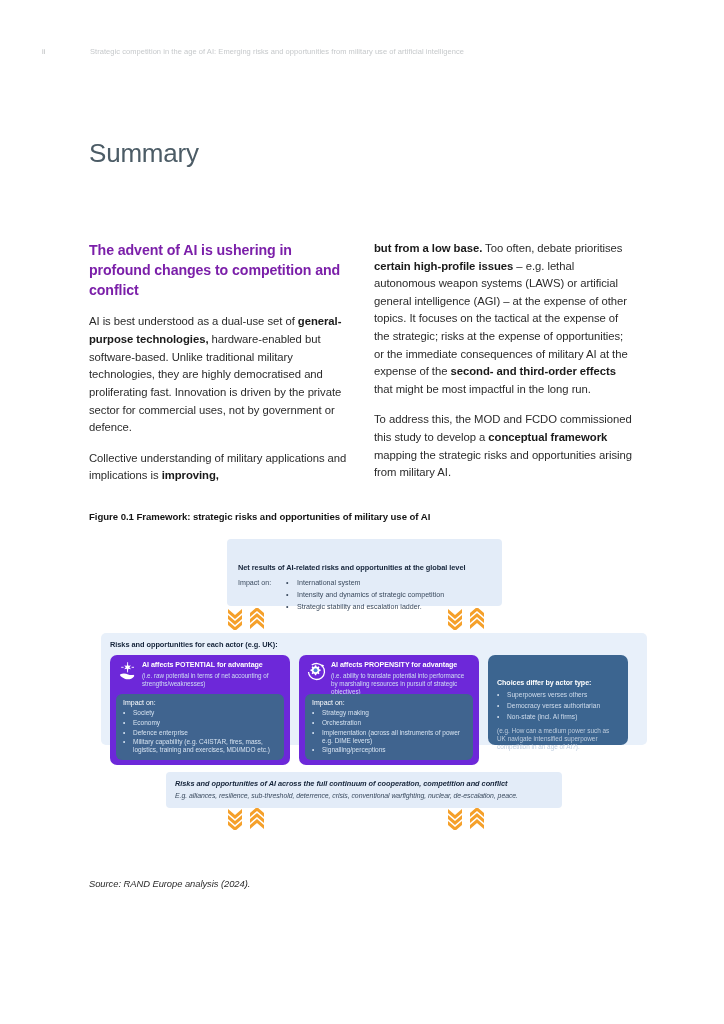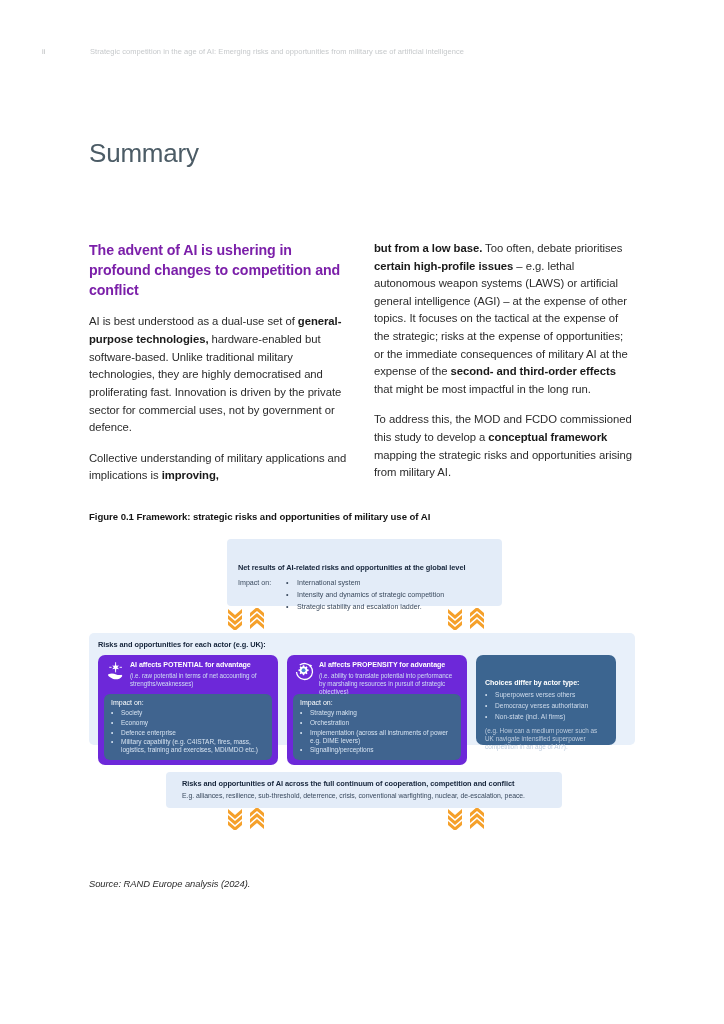--- a/index.html
+++ b/index.html
@@ -147,21 +147,21 @@
     display: flex;
     gap: 6px;
     align-items: center;
   }
   .chev-stack { display: block; line-height: 0; }
   .chev-stack svg { display: block; }
 
   
   .box-actors {
     position: absolute;
-    left: 3px;
+    left: 15px;
     top: 97px;
     width: 546px;
     height: 112px;
     background: #e8f0fa;
     border-radius: 5px;
     padding: 7px 9px;
   }
   .actors-title {
     font-size: 7.4px;
     font-weight: bold;
@@ -262,21 +262,22 @@
 
   
   .box-continuum {
     position: absolute;
     left: 80px;
     top: 236px;
     width: 396px;
     height: 36px;
     background: #e3ecf8;
     border-radius: 4px;
-    padding: 7px 16px;
+    padding: 7px 9px;
+    font-style: italic;
   }
   .continuum-title {
     font-size: 7.4px;
     font-weight: bold;
     color: #15243a;
     margin-bottom: 4px;
     letter-spacing: -0.05px;
   }
   .continuum-sub {
     font-size: 6.9px;

